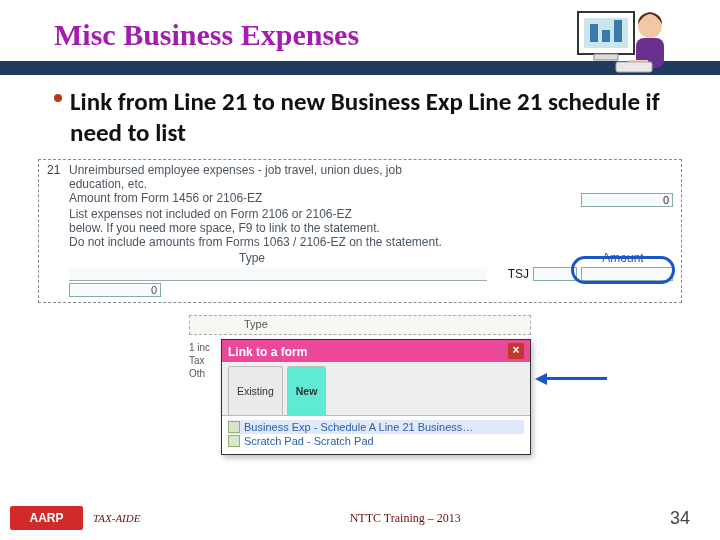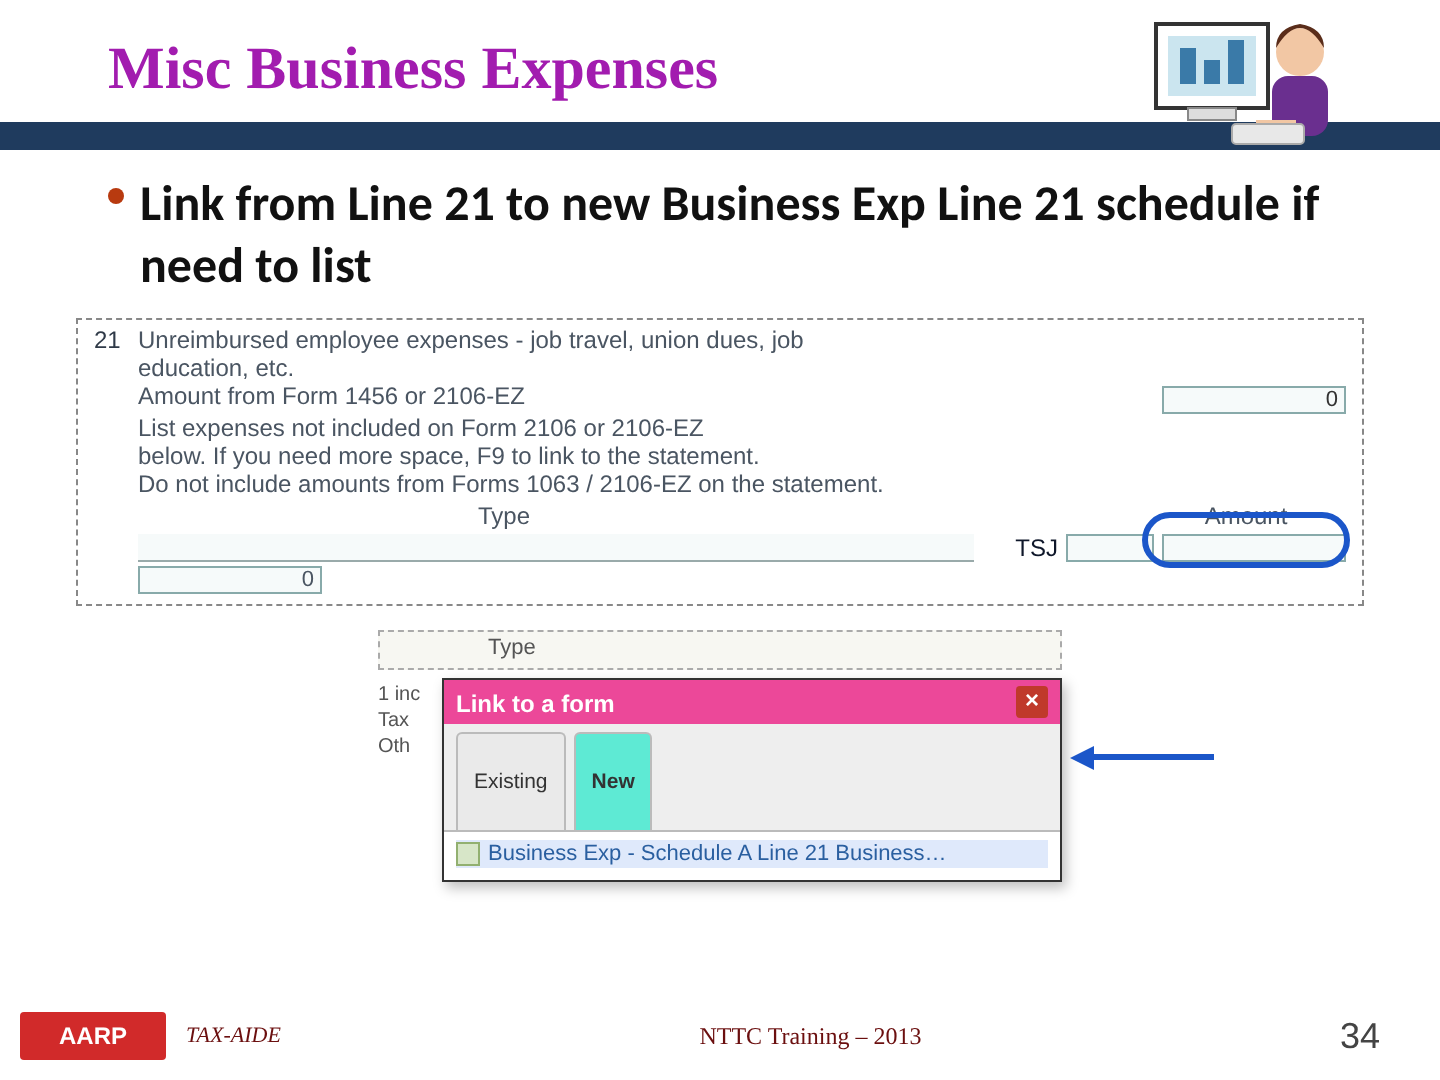--- a/index.html
+++ b/index.html
@@ -278,20 +278,24 @@
     </div>
     <div class="lf-tabs">
       <div class="lf-tab">Existing</div>
       <div class="lf-tab active">New</div>
     </div>
     <div class="lf-list">
       <div class="lf-item sel">
         <span class="doc-icon"></span>
         <span>Business Exp - Schedule A Line 21 Business…</span>
       </div>
+      <div class="lf-item">
+        <span class="doc-icon"></span>
+        <span>Scratch Pad - Scratch Pad</span>
+      </div>
     </div>
   </div>
   <div class="arrow-annot">
     <div class="arrow-head"></div>
     <div class="arrow-line"></div>
   </div>
 </div>
 
 <div class="footer">
   <div class="aarp">AARP</div>

